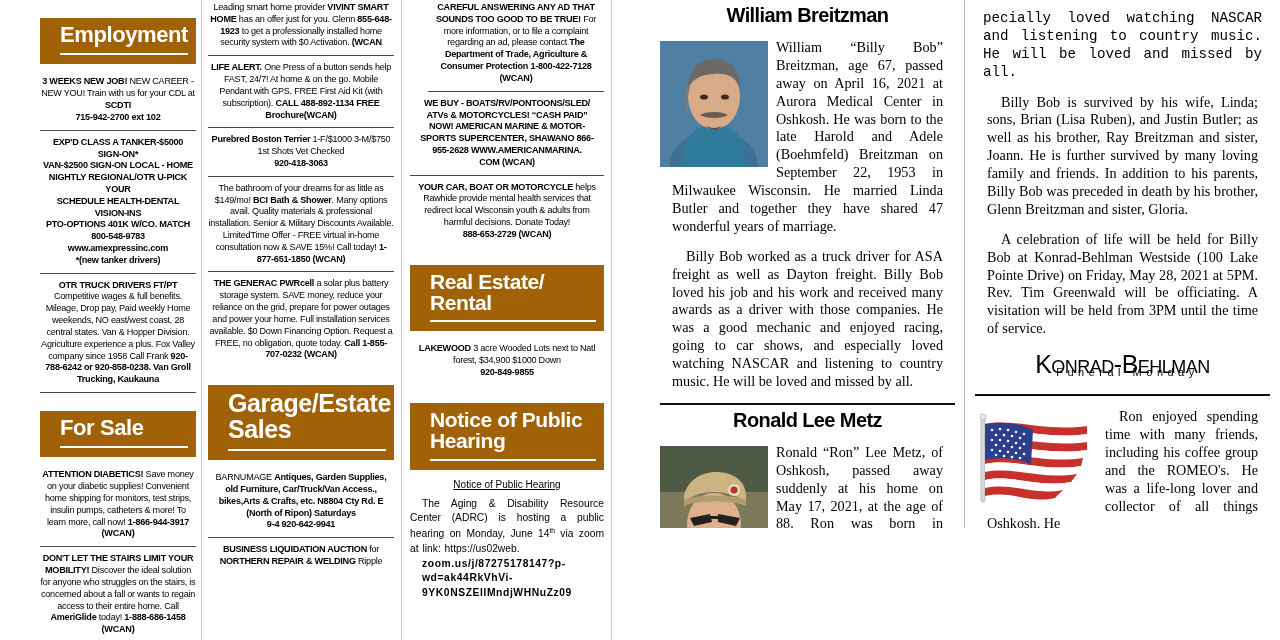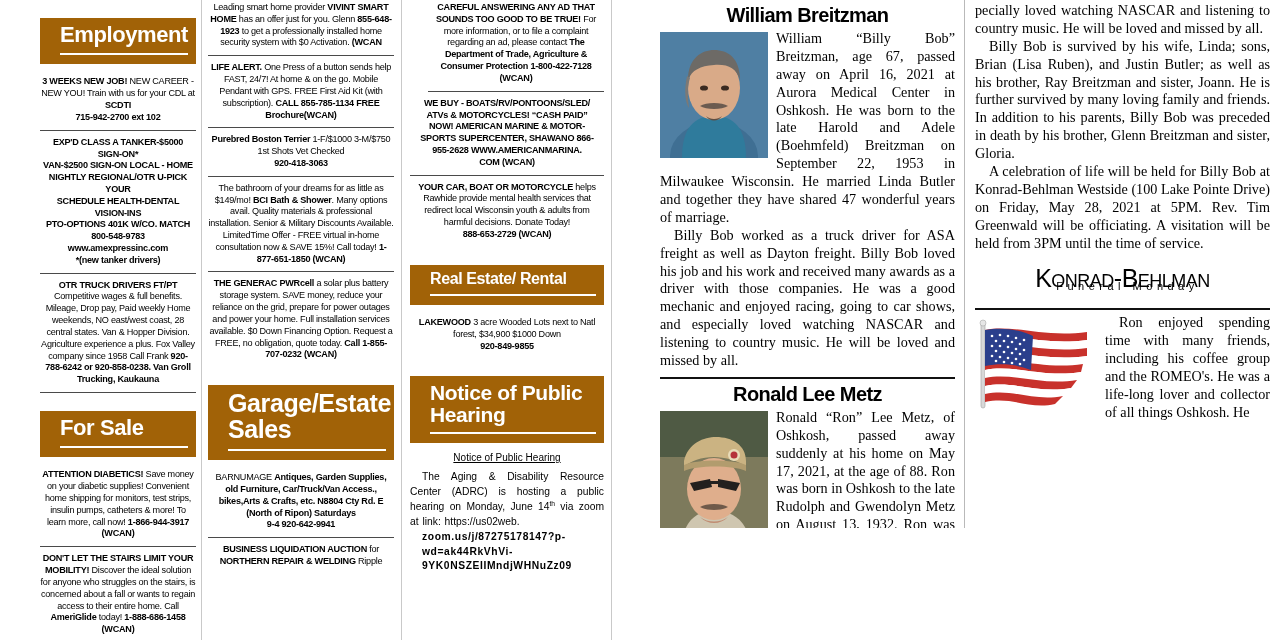--- a/index.html
+++ b/index.html
@@ -124,21 +124,21 @@
     letter-spacing: -0.6px;
     margin: 4px 0 3px 0;
   }
   .obit-text {
     font-family: "Liberation Serif", serif;
     font-size: 14.2px;
     line-height: 1.26;
     text-align: justify;
     hyphens: auto;
   }
-  .obit-text p { margin: 0; text-indent: 14px; }
+  .obit-text p { margin: 12px; text-indent: 14px; }
   .obit-text p.noind { text-indent: 0; }
 
   .portrait {
     width: 108px;
     height: 126px;
     float: left;
     margin: 2px 8px 2px 0;
     border: 0;
     overflow: hidden;
     position: relative;
@@ -268,21 +268,21 @@
         <b>VIVINT SMART HOME</b>
         <span>has an offer just for you. Glenn</span>
         <b>855-648-1923</b>
         <span>to get a professionally installed home security system with $0 Activation.</span>
         <b>(WCAN</b>
       </div>
 
       <div class="ad">
         <b>LIFE ALERT.</b>
         <span>One Press of a button sends help FAST, 24/7! At home &amp; on the go. Mobile Pendant with GPS. FREE First Aid Kit (with subscription).</span>
-        <b>CALL 855-785-1134</b>
+        <b>CALL 488-892-1134</b>
         <b>FREE Brochure(WCAN)</b>
       </div>
 
       <div class="ad">
         <b>Purebred Boston Terrier</b>
         <span>1-F/$1000 3-M/$750 1st Shots Vet Checked</span><br>
         <b>920-418-3063</b>
       </div>
 
       <div class="ad">
@@ -334,21 +334,21 @@
         <b>955-2628 WWW.AMERICANMARINA.</b><br>
         <b>COM (WCAN)</b>
       </div>
 
       <div class="ad nb">
         <b>YOUR CAR, BOAT OR MOTORCYCLE</b>
         <span>helps Rawhide provide mental health services that redirect local Wisconsin youth &amp; adults from harmful decisions. Donate Today!</span><br>
         <b>888-653-2729 (WCAN)</b>
       </div>
 
-      <div class="cat-head" style="font-size:16px;">
+      <div class="cat-head" style="font-size:21px;">
         <span>Real Estate/ Rental</span>
         <div class="rule"></div>
       </div>
 
       <div class="ad nb">
         <b>LAKEWOOD</b>
         <span>3 acre Wooded Lots next to Natl forest, $34,900 $1000 Down</span><br>
         <b>920-849-9855</b>
       </div>
 
@@ -418,21 +418,21 @@
             </svg>
           </div>
           <p class="noind">Ronald “Ron” Lee Metz, of Oshkosh, passed away suddenly at his home on May 17, 2021, at the age of 88. Ron was born in Oshkosh to the late Rudolph and Gwendolyn Metz on August 13, 1932. Ron was extremely proud to</p>
         </div>
       </div>
 
       <div class="ocol">
 
         <div class="obit-text" style="padding-top:2px;">
 
-          <p class="noind" style="margin:0;">pecially loved watching NASCAR and listening to country music. He will be loved and missed by all.</p>
+          <p class="noind" style="margin:8px;font-family:Liberation Mono, monospace;">pecially loved watching NASCAR and listening to country music. He will be loved and missed by all.</p>
           <p>Billy Bob is survived by his wife, Linda; sons, Brian (Lisa Ruben), and Justin Butler; as well as his brother, Ray Breitzman and sister, Joann. He is further survived by many loving family and friends. In addition to his parents, Billy Bob was preceded in death by his brother, Glenn Breitzman and sister, Gloria.</p>
           <p>A celebration of life will be held for Billy Bob at Konrad-Behlman Westside (100 Lake Pointe Drive) on Friday, May 28, 2021 at 5PM. Rev. Tim Greenwald will be officiating. A visitation will be held from 3PM until the time of service.</p>
         </div>
 
         <div class="kb-logo">
           <span class="kb-main">Konrad-Behlman</span>
           <span class="kb-sub">Funeral Monday</span>
         </div>
 
         <hr class="hr-heavy" style="margin-top:16px;">

